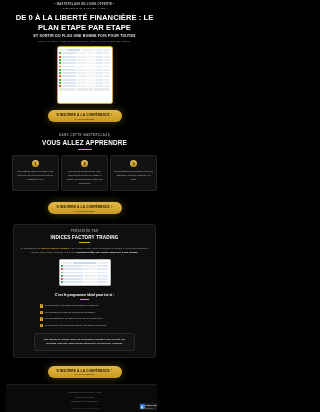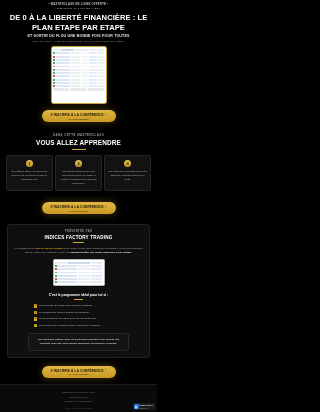--- a/index.html
+++ b/index.html
@@ -3,21 +3,21 @@
 <meta charset="utf-8">
 <style>
   * { margin:0; padding:0; box-sizing:border-box; }
   html,body { width:157px; height:412px; }
   body {
     background:#000000;
     font-family:"Liberation Sans", sans-serif;
     color:#ffffff;
     overflow:hidden;
   }
-  .page { width:157px; height:412px; position:relative; display:flex; flex-direction:column; }
+  .page { width:157px; height:412px; position:relative; display:flex; flex-direction:column;margin-left:6px; }
 
   
   .hero { padding:3px 6px 0; text-align:center; background:#000; }
   .eyebrow {
     font-size:2.6px; letter-spacing:0.35px; color:#c9c9c9; font-weight:700;
     text-transform:uppercase; line-height:1.5;
   }
   .eyebrow-2 { font-size:2.5px; letter-spacing:0.3px; color:#9a9a9a; font-weight:600; margin-top:0.5px;}
   .hero-title {
     margin-top:3px;

